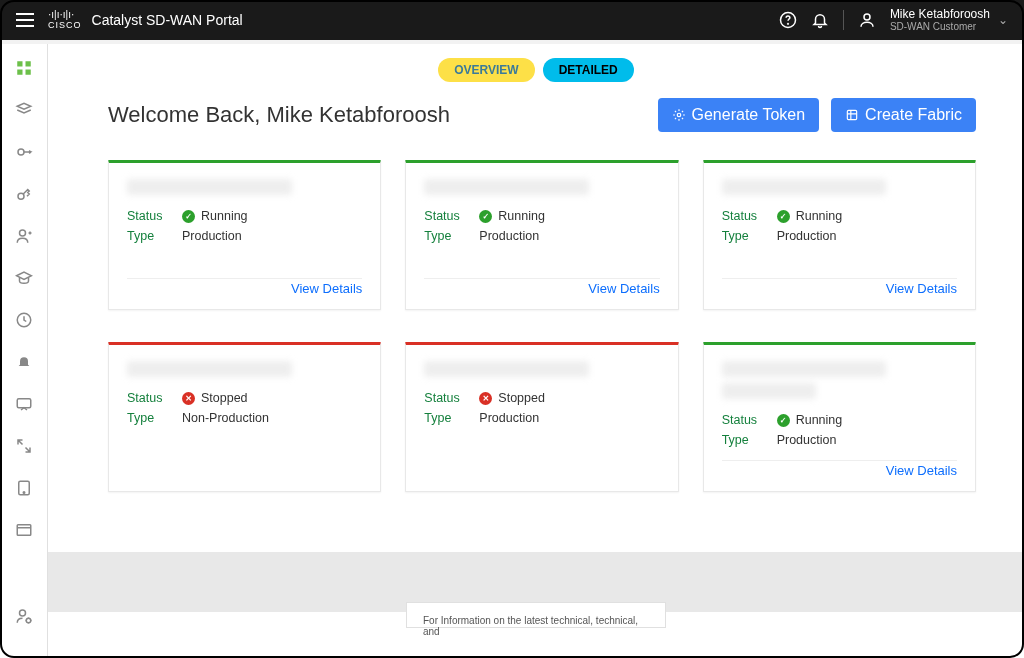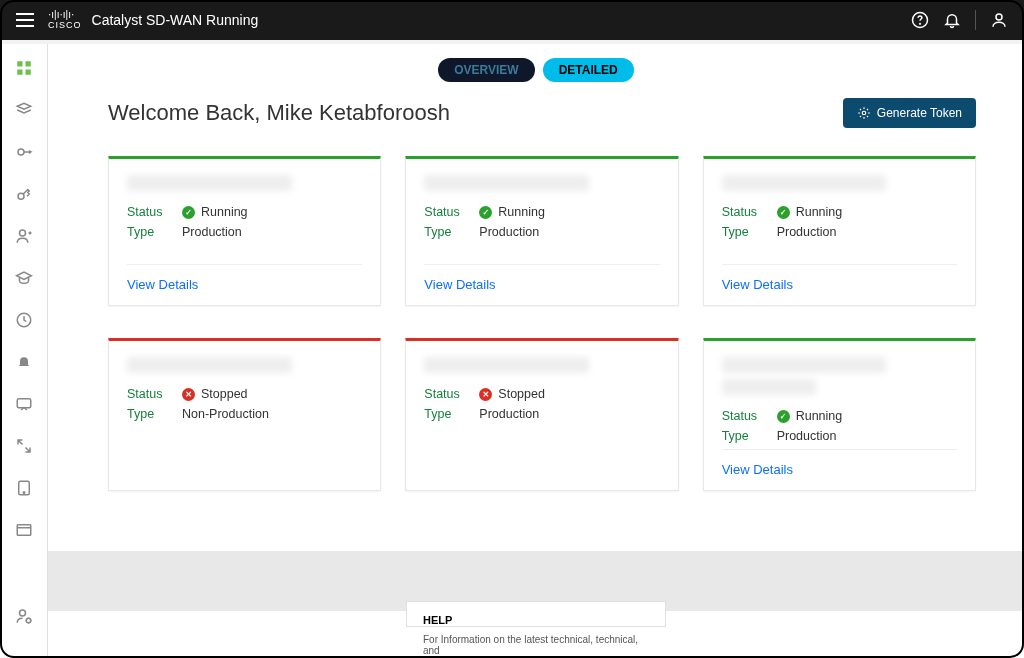--- a/index.html
+++ b/index.html
@@ -24,42 +24,42 @@
 
 .sidenav { position: absolute; top: 44px; left: 0; bottom: 0; width: 48px; background: #fff; border-right: 1px solid #e0e0e0; display: flex; flex-direction: column; align-items: center; padding-top: 10px; gap: 14px; }
 .nav-item { width: 32px; height: 28px; display: flex; align-items: center; justify-content: center; cursor: pointer; color: #888; border-radius: 4px; }
 .nav-item.active { color: #6cc04a; }
 .nav-spacer { flex: 1; }
 
 
 .main { position: absolute; top: 44px; left: 48px; right: 0; bottom: 0; background: #fff; overflow-y: auto; }
 .tabs-row { display: flex; justify-content: center; padding: 14px 0 8px; gap: 8px; }
 .tab { padding: 5px 16px; border-radius: 14px; font-size: 12px; font-weight: 600; cursor: pointer; }
-.tab.overview { background: #0f172a; color: #3b7a99; }
+.tab.overview { background: #fde047; color: #3b7a99; }
 .tab.detailed { background: #00bceb; color: #000000; }
 
 .content { padding: 0 48px 40px 60px; }
 .header-row { display: flex; justify-content: space-between; align-items: center; margin-bottom: 28px; margin-top: 8px; }
 .welcome { font-size: 22px; color: #333; font-weight: 400; }
 .btn-row { display: flex; gap: 12px; }
-.btn { background: #0c4a6e; color: #fff; border: none; padding: 8px 14px; border-radius: 4px; font-size: 12px; cursor: pointer; display: flex; align-items: center; gap: 6px; }
+.btn { background: #3b82f6; color: #fff; border: none; padding: 8px 14px; border-radius: 4px; font-size: 16px; cursor: pointer; display: flex; align-items: center; gap: 6px; }
 .btn svg { width: 14px; height: 14px; }
 
 .grid { display: grid; grid-template-columns: repeat(3, 1fr); gap: 32px 24px; }
 .card { background: #fff; border: 1px solid #e8e8e8; border-top: 3px solid; border-radius: 1px; box-shadow: 0 1px 2px rgba(0,0,0,0.05); padding: 16px 18px 12px; min-height: 150px; display: flex; flex-direction: column; }
 .card.green { border-top-color: #2ca02c; }
 .card.red { border-top-color: #d93025; }
 .card-title-blur { height: 16px; width: 70%; background: #eee; border-radius: 3px; filter: blur(3px); margin-bottom: 14px; }
 .kv { display: flex; font-size: 12.5px; margin-bottom: 6px; }
 .kv .k { width: 55px; color: #15803d; }
 .kv .v { color: #333; display: flex; align-items: center; gap: 6px; }
 .status-dot { width: 13px; height: 13px; border-radius: 50%; display: inline-flex; align-items: center; justify-content: center; color:#fff; font-size:8px; font-weight:bold;}
 .status-dot.ok { background: #2ca02c; }
 .status-dot.bad { background: #d93025; }
-.card-footer { margin-top: auto; border-top: 1px solid #eee; padding-top: 10px; text-align: left; }
+.card-footer { margin-top: auto; border-top: 1px solid #eee; text-align: right; }
 .view-link { color: #0d6efd; font-size: 13px; cursor: pointer; text-decoration: none; }
 
 .help-box { width: 260px; background: #fff; border: 1px solid #e0e0e0; margin: 40px auto 0; padding: 12px 16px; font-size: 11px; }
 .help-title { font-weight: 700; margin-bottom: 8px; }
 .help-body { color: #555; font-size: 10px; }
 
 .bottom-strip { background: #e8e8e8; height: 60px; margin-top: 20px; padding-top:10px; display:flex; justify-content:center;}
 
 .frame-border { position: absolute; inset: 0; border: 2px solid #000; border-radius: 14px; pointer-events: none; }
 </style>
@@ -69,21 +69,21 @@
 <div class="topbar">
   <div class="hamburger">
       <span></span>
       <span></span>
       <span></span>
     </div>
   <div class="cisco-logo">
     <span class="bars">·ı|ı·ı|ı·</span>
     <span>CISCO</span>
   </div>
-  <div class="portal-title">Catalyst SD-WAN Running</div>
+  <div class="portal-title">Catalyst SD-WAN Portal</div>
   <div class="topbar-right">
     <span class="icon-btn">
       <svg width="18" height="18" viewBox="0 0 24 24" fill="none" stroke="#fff" stroke-width="2">
           <circle cx="12" cy="12" r="10"></circle>
           <path d="M9.5 9a2.5 2.5 0 015 0c0 1.5-2.5 2-2.5 4"></path>
           <circle cx="12" cy="17" r="0.5" fill="#fff"></circle>
         </svg>
     </span>
     <span class="icon-btn">
       <svg width="18" height="18" viewBox="0 0 24 24" fill="none" stroke="#fff" stroke-width="2">
@@ -91,20 +91,27 @@
           <path d="M10 20a2 2 0 004 0"></path>
         </svg>
     </span>
     <div class="divider-v"></div>
     <span class="icon-btn">
       <svg width="18" height="18" viewBox="0 0 24 24" fill="none" stroke="#fff" stroke-width="2">
           <circle cx="12" cy="8" r="4"></circle>
           <path d="M4 21c0-4 4-6 8-6s8 2 8 6"></path>
         </svg>
     </span>
+    <div class="user-block">
+      <div class="user-text">
+        <div class="user-name">Mike Ketabforoosh</div>
+        <div class="user-role">SD-WAN Customer</div>
+      </div>
+      <span class="chev">⌄</span>
+    </div>
   </div>
 </div>
 
 <div class="sidenav">
   <div class="nav-item active">
       <svg width="18" height="18" viewBox="0 0 24 24" fill="currentColor">
         <rect x="3" y="3" width="7" height="7"></rect>
         <rect x="14" y="3" width="7" height="7"></rect>
         <rect x="3" y="14" width="7" height="7"></rect>
         <rect x="14" y="14" width="7" height="7"></rect>
@@ -197,20 +204,27 @@
     <div class="header-row">
       <div class="welcome">Welcome Back, Mike Ketabforoosh</div>
       <div class="btn-row">
         <button class="btn">
           <svg viewBox="0 0 24 24" fill="none" stroke="#fff" stroke-width="2">
               <circle cx="12" cy="12" r="3"></circle>
               <path d="M12 2v3m0 14v3M2 12h3m14 0h3M5 5l2 2m10 10l2 2M5 19l2-2m10-10l2-2"></path>
             </svg>
           <span>Generate Token</span>
         </button>
+        <button class="btn">
+          <svg viewBox="0 0 24 24" fill="none" stroke="#fff" stroke-width="2">
+              <rect x="4" y="4" width="16" height="16" rx="2"></rect>
+              <path d="M4 10h16M10 4v16"></path>
+            </svg>
+          <span>Create Fabric</span>
+        </button>
       </div>
     </div>
 
     <div class="grid" id="card-grid">
         <div class="card green">
           <div class="card-title-blur"></div>
           <div class="kv">
             <div class="k">Status</div>
             <div class="v">
               <span class="status-dot ok">✓</span>
@@ -298,19 +312,18 @@
             <div class="v">Production</div>
           </div>
           <div class="card-footer"><a class="view-link">View Details</a></div>
         </div>
       </div>
 
   </div>
 
   <div class="bottom-strip">
     <div class="help-box">
-      <div class="help-title">HELP</div>
       <div class="help-body">For Information on the latest technical, technical, and</div>
     </div>
   </div>
 </div>
 
 <div class="frame-border"></div>
 
 </body></html>

